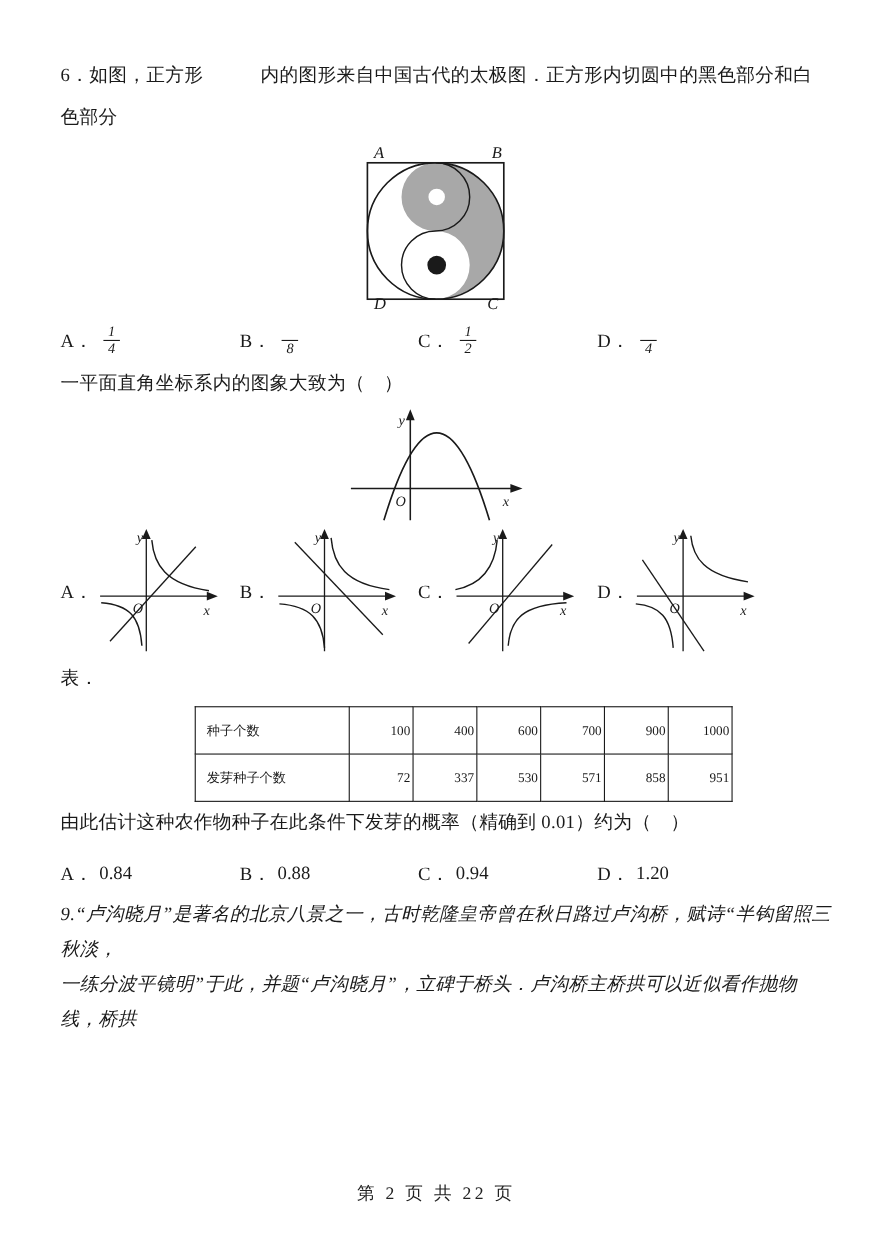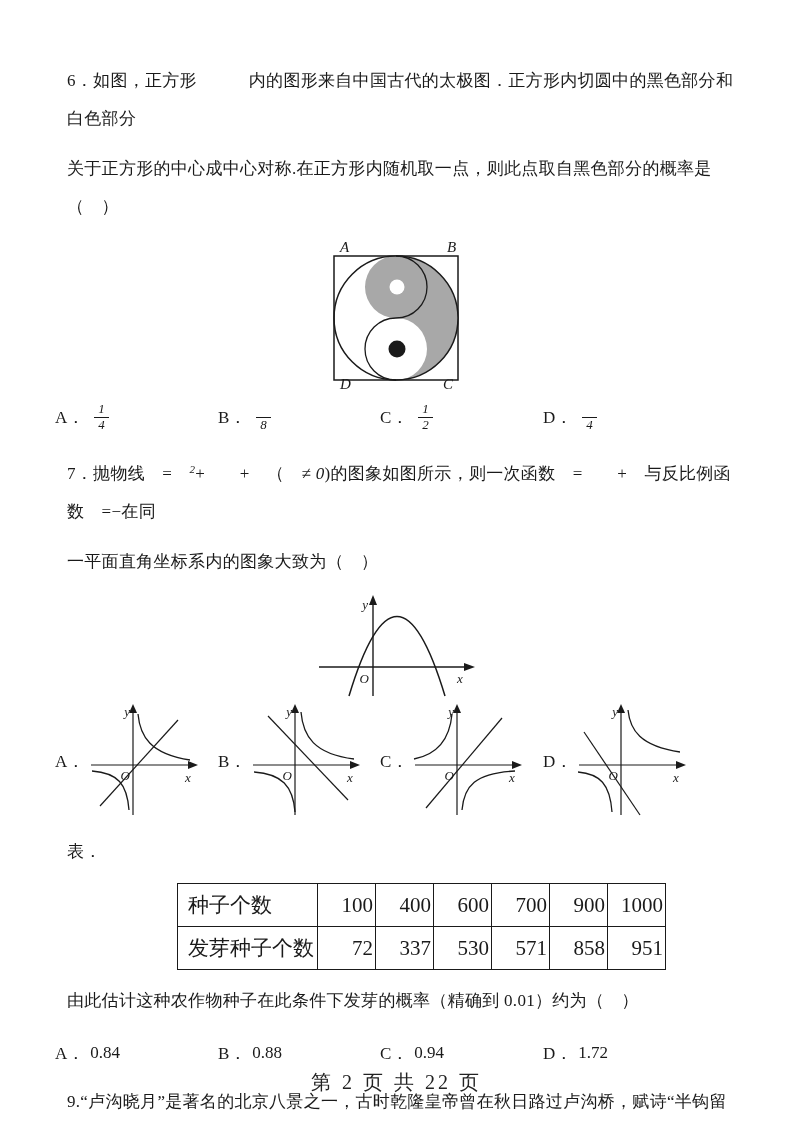--- a/index.html
+++ b/index.html
@@ -8,27 +8,27 @@
     width:793px;height:1122px;
     margin:0 auto;
     background:#ffffff;
     color:#1a1a1a;
     font-family:"Liberation Serif","DejaVu Serif",serif;
     box-sizing:border-box;
     padding:50px 38px 0 55px;
     overflow:hidden;
   }
   .line{
-    margin:12px;
+    margin:0;
     font-size:17px;
     line-height:38px;
     white-space:pre-wrap;
     letter-spacing:0.3px;
   }
-  .q9line{line-height:32px;}
+  .q9line{line-height:32px;font-style:italic;}
   .sup{font-size:11px;vertical-align:6px;font-style:italic;}
   .it{font-style:italic;}
   
   .frac{
     display:inline-block;vertical-align:-9px;text-align:center;
     font-style:italic;font-size:13px;line-height:1.15;margin:0 4px;
   }
   .frac .num{display:block;border-bottom:1px solid #1a1a1a;padding:0 4px;min-height:15px;}
   .frac .den{display:block;padding:0 4px;}
   
@@ -47,39 +47,38 @@
     display:grid;grid-template-columns:163px 162px 163px 1fr;
     margin-top:2px;height:120px;align-items:center;
   }
   .gcell{display:flex;align-items:center;}
   .glabel{font-size:17px;margin-right:4px;}
   
   table.datatable{
     border-collapse:collapse;margin:6px 0 0 122px;
   }
   table.datatable td{
-    border:1.6px solid #1a1a1a;height:40px;font-size:21px;
+    border:1.6px solid #1a1a1a;height:40px;font-size:12px;
   }
   td.rowhead{width:128px;padding-left:10px;}
   td.val{width:53px;text-align:right;padding:0 2px;}
   .footer{
     position:absolute;left:0;right:0;bottom:26px;
-    text-align:center;font-size:20px;letter-spacing:3px;color:#222;
+    text-align:center;font-size:16px;letter-spacing:3px;color:#222;
   }
   svg text{font-family:"Liberation Serif","DejaVu Serif",serif;}
   svg .axlabel{font-style:italic;font-size:13px;fill:#1a1a1a;}
   svg .cornerlabel{font-style:italic;font-size:15px;fill:#1a1a1a;}
 </style>
 </head>
 <body>
 
 <div class="page">
 
   <p class="line">6．如图，正方形　　　内的图形来自中国古代的太极图．正方形内切圆中的黑色部分和白色部分</p>
-  <p class="line">关于正方形的中心成中心对称.在正方形内随机取一点，则此点取自黑色部分的概率是（　）</p>
 
   <div class="figcenter taiji-wrap">
     <svg width="152" height="152" viewBox="0 0 152 152">
       <text class="cornerlabel" x="20" y="14">A</text>
       <text class="cornerlabel" x="127" y="14">B</text>
       <rect x="14" y="18" width="124" height="124" fill="none" stroke="#1a1a1a" stroke-width="1.5"></rect>
       <path d="M76,18 A62,62 0 0 1 76,142 A31,31 0 0 0 76,80 A31,31 0 0 1 76,18 Z" fill="#a8a8a8" stroke="none"></path>
       <circle cx="76" cy="80" r="62" fill="none" stroke="#1a1a1a" stroke-width="1.5"></circle>
       <path d="M76,18 A31,31 0 0 1 76,80 A31,31 0 0 0 76,142" fill="none" stroke="#1a1a1a" stroke-width="1.3"></path>
       <circle cx="77" cy="49" r="7.5" fill="#ffffff" stroke="none"></circle>
@@ -113,21 +112,20 @@
     </span>
     <span class="cell">
       <span class="optlabel">D．</span>
       <span class="frac">
           <span class="num"></span>
           <span class="den">4</span>
         </span>
     </span>
   </div>
 
-  <p class="line"><span>7．抛物线　=　</span><span class="sup">2</span><span>+　　+　（　</span><span class="it">≠ 0</span><span>)的图象如图所示，则一次函数　=　　+　与反比例函数　=−在同</span></p>
   <p class="line">一平面直角坐标系内的图象大致为（　）</p>
 
   <div class="figcenter parab-wrap">
     <svg width="170" height="106" viewBox="0 0 170 106">
       <line x1="8" y1="74" x2="155" y2="74" stroke="#1a1a1a" stroke-width="1.4"></line>
       <polygon points="153,70 164,74 153,78" fill="#1a1a1a"></polygon>
       <line x1="62" y1="103" x2="62" y2="10" stroke="#1a1a1a" stroke-width="1.4"></line>
       <polygon points="58,12 62,2 66,12" fill="#1a1a1a"></polygon>
       <path d="M38,103 Q86,-56 134,103" fill="none" stroke="#1a1a1a" stroke-width="1.5"></path>
       <text class="axlabel" x="57" y="16" text-anchor="end">y</text>
@@ -238,21 +236,21 @@
     <span class="cell">
       <span class="optlabel">B．</span>
       <span>0.88</span>
     </span>
     <span class="cell">
       <span class="optlabel">C．</span>
       <span>0.94</span>
     </span>
     <span class="cell">
       <span class="optlabel">D．</span>
-      <span>1.72</span>
+      <span>1.20</span>
     </span>
   </div>
 
   <p class="line q9line">9.“卢沟晓月”是著名的北京八景之一，古时乾隆皇帝曾在秋日路过卢沟桥，赋诗“半钩留照三秋淡，</p>
   <p class="line q9line">一练分波平镜明”于此，并题“卢沟晓月”，立碑于桥头．卢沟桥主桥拱可以近似看作抛物线，桥拱</p>
 
   <div class="footer">第 2 页 共 22 页</div>
 
 </div>
 

